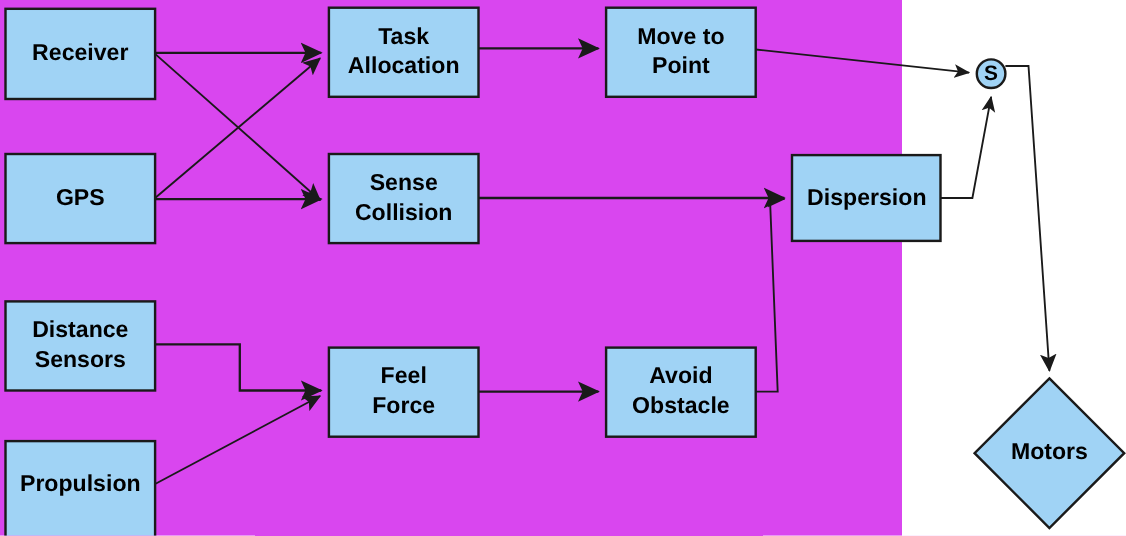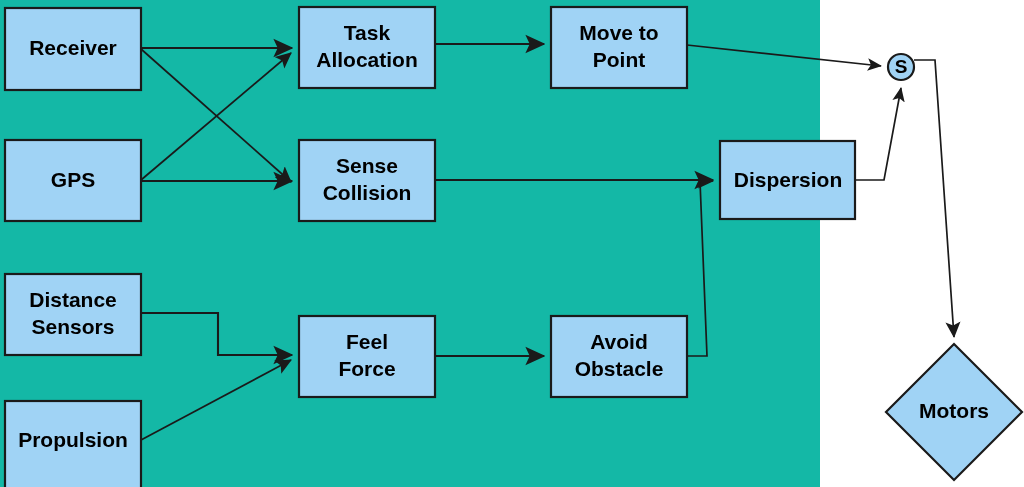--- a/index.html
+++ b/index.html
@@ -11,21 +11,21 @@
   body {
     width: 1024px;
     height: 487px;
     overflow: hidden;
     font-family: "Liberation Sans", sans-serif;
   }
   #diagram-root {
     position: relative;
     width: 820px;
     height: 487px;
-    background: #14b8a6;
+    background: #d946ef;
   }
   svg#flow-svg {
     display: block;
     width: 1024px;
     height: 487px;
   }
   .node-shape {
     fill: #a0d3f5;
     stroke: #1a1a1a;
     stroke-width: 2.2;

